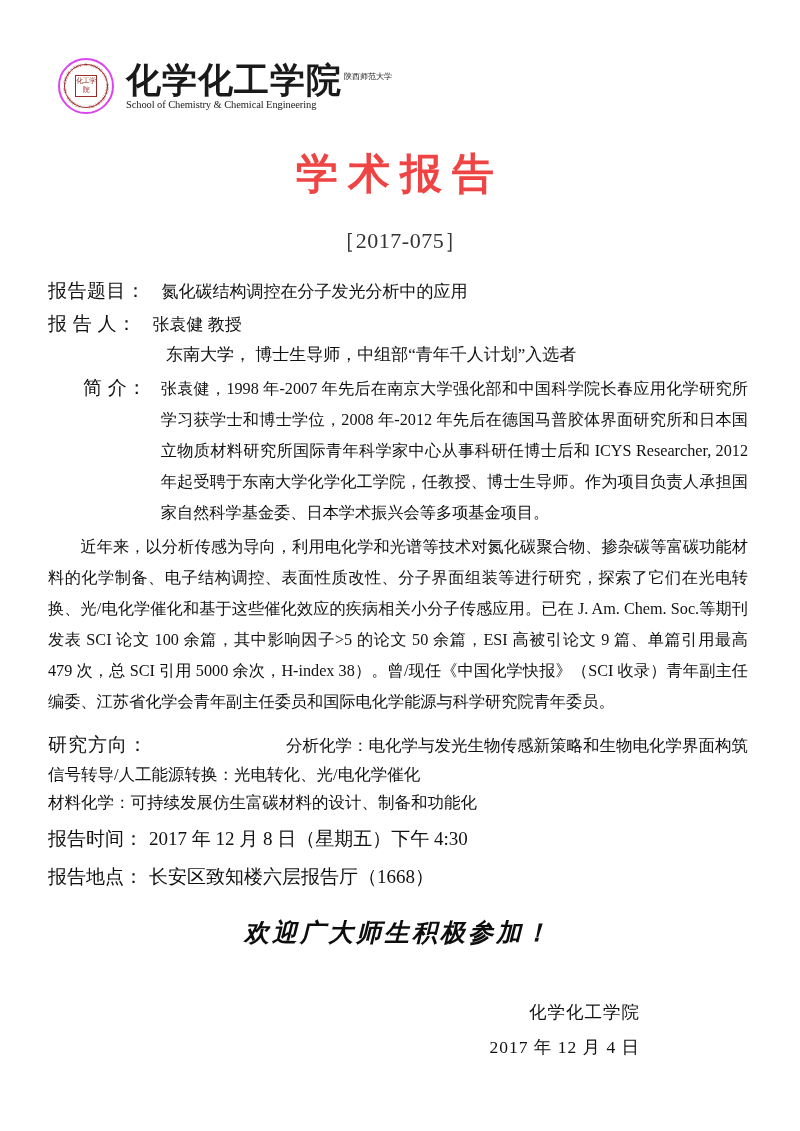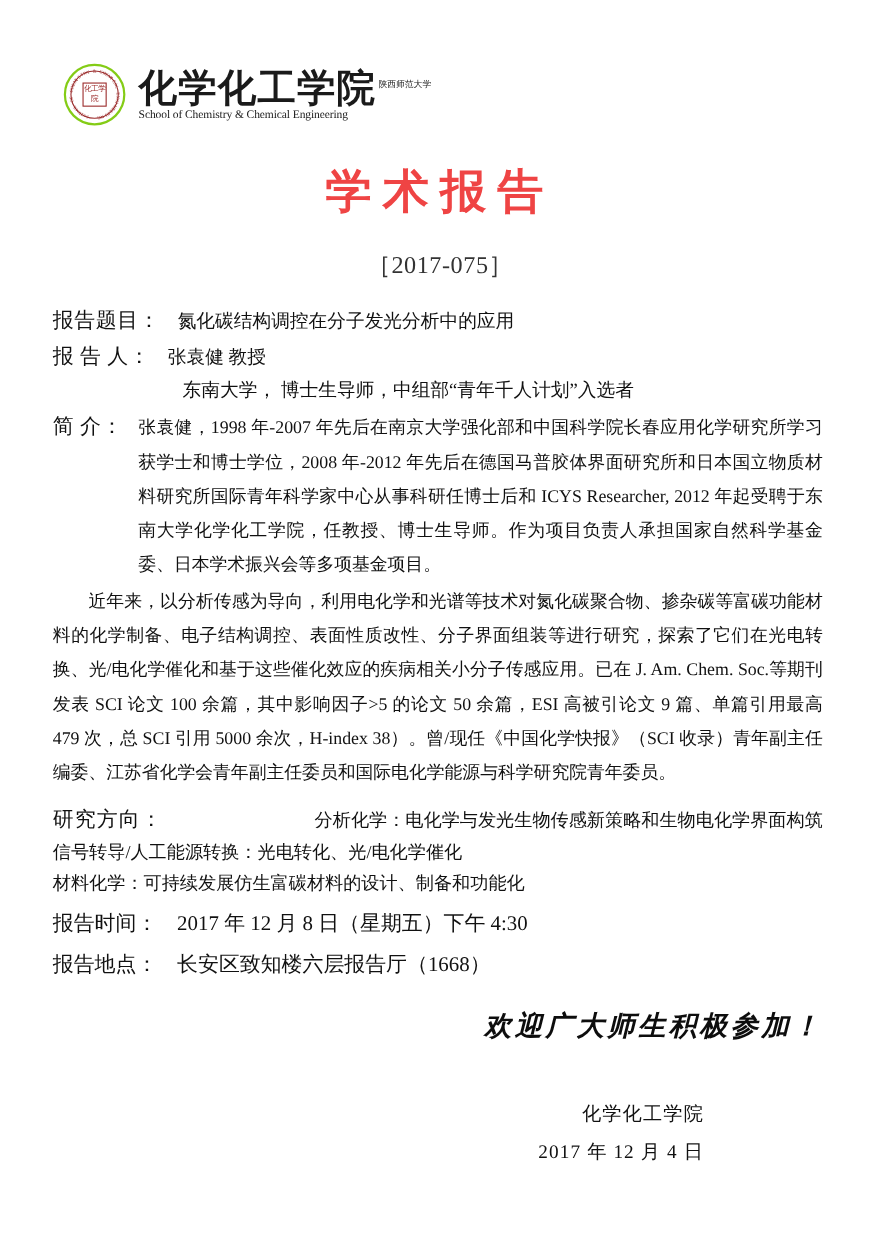--- a/index.html
+++ b/index.html
@@ -25,21 +25,21 @@
 
   
   .letterhead {
     display: flex;
     align-items: center;
     padding: 58px 0 0 58px;
   }
   .seal {
     width: 56px;
     height: 56px;
-    border: 2px solid #84cc16;
+    border: 2px solid #d946ef;
     border-radius: 50%;
     position: relative;
     flex: 0 0 auto;
     box-sizing: border-box;
   }
   .seal::before {
     content: "";
     position: absolute;
     left: 4px; top: 4px; right: 4px; bottom: 4px;
     border: 1px solid #9b2b2b;
@@ -148,20 +148,21 @@
     margin: 4px 0 8px 118px;
   }
 
   
   .bio {
     margin-top: 4px;
   }
   .bio-first {
     display: flex;
     align-items: baseline;
+    margin-left: 35px;
   }
   .bio-text {
     font-size: 16.2px;
     line-height: 1.92;
     text-align: justify;
     text-justify: inter-ideograph;
     margin-left: 14px;
   }
   .bio-para {
     font-size: 16.2px;
@@ -193,34 +194,33 @@
   .research-extra {
     font-size: 16.5px;
     margin-top: 6px;
   }
 
   
   .tp-row {
     display: flex;
     align-items: baseline;
     margin-top: 12px;
-    gap: 12px;
   }
   .tp-label {
     font-size: 19px;
     white-space: nowrap;
   }
   .tp-value {
     font-size: 19px;
     margin-left: 6px;
   }
 
   
   .welcome {
-    text-align: right;
+    text-align: center;
     font-size: 25px;
     font-weight: bold;
     font-style: italic;
     margin-top: 26px;
     letter-spacing: 3px;
     font-family: "Liberation Serif", "DejaVu Serif", serif;
     color: #0d0d0d;
   }
 
   

